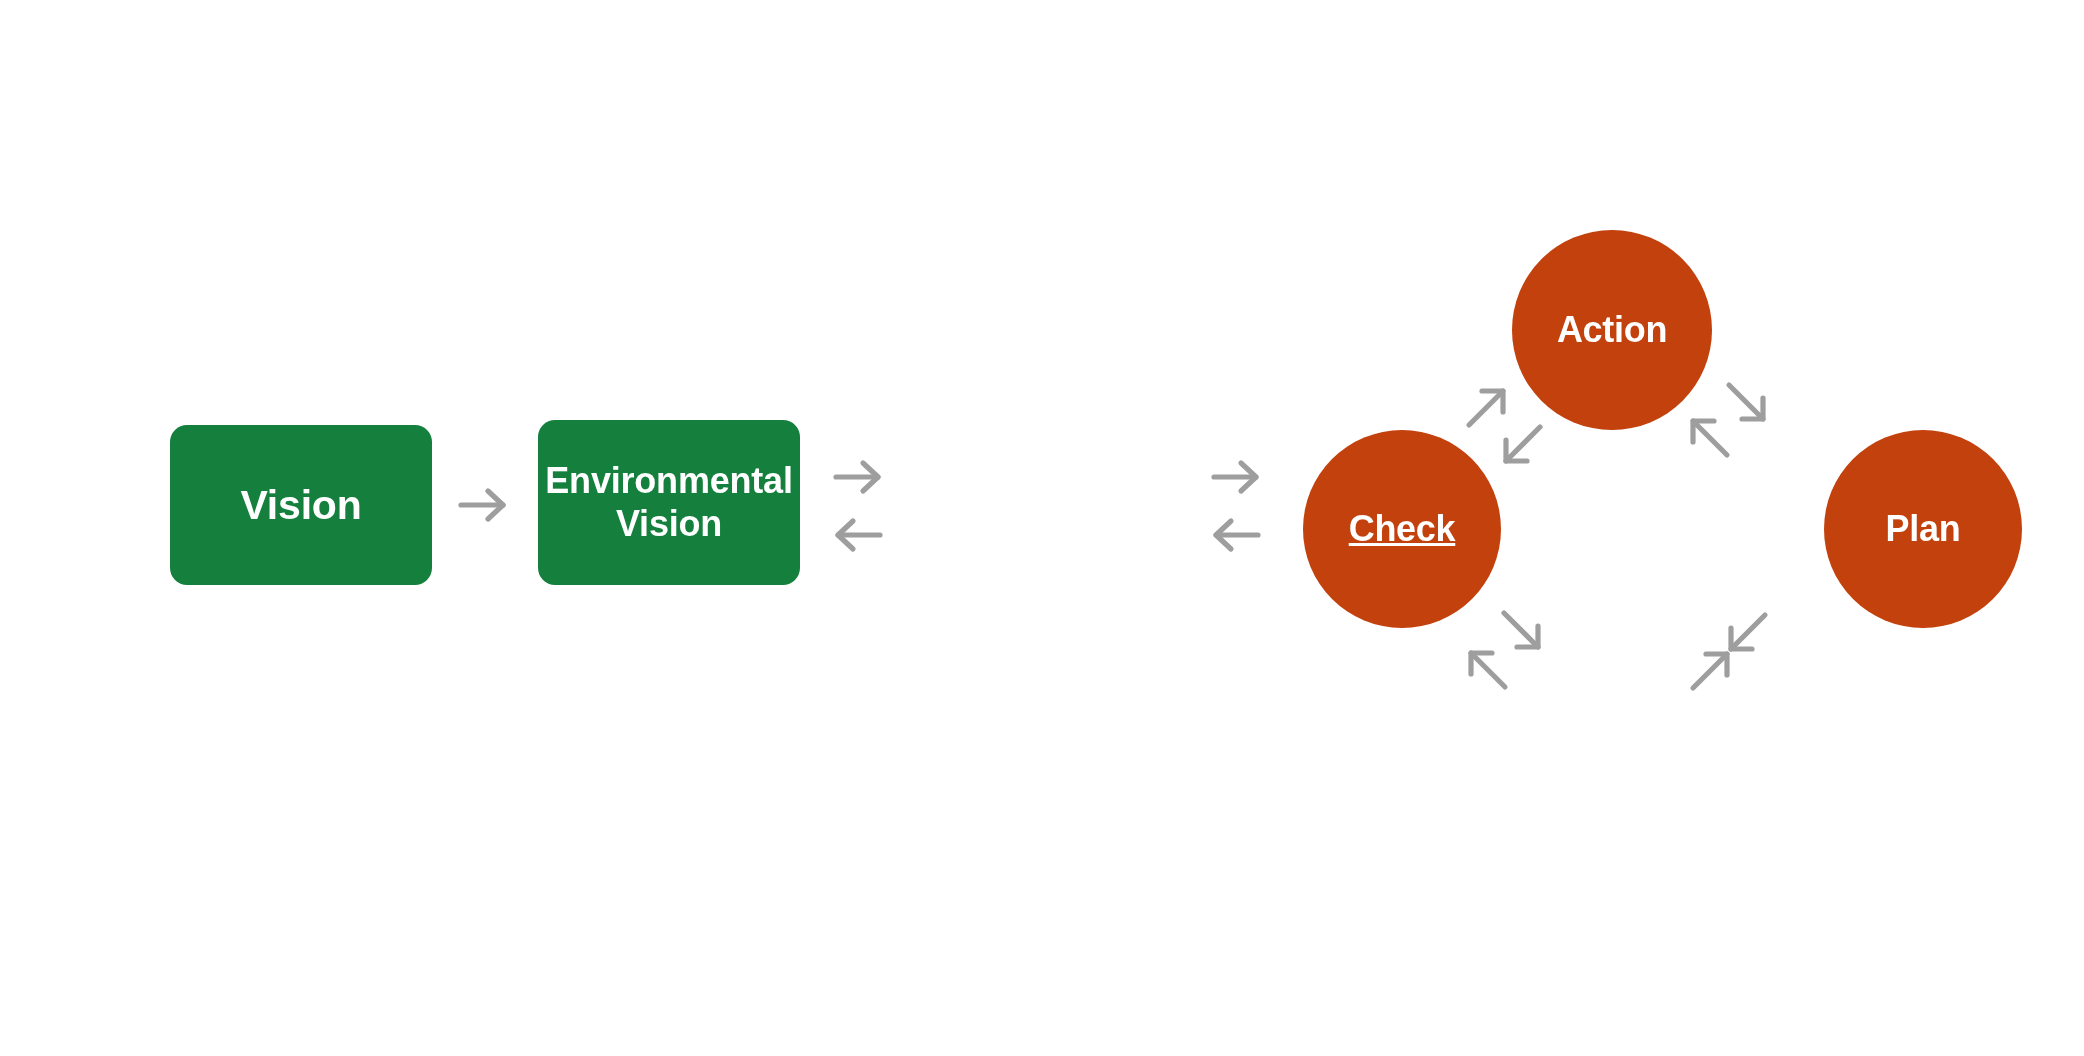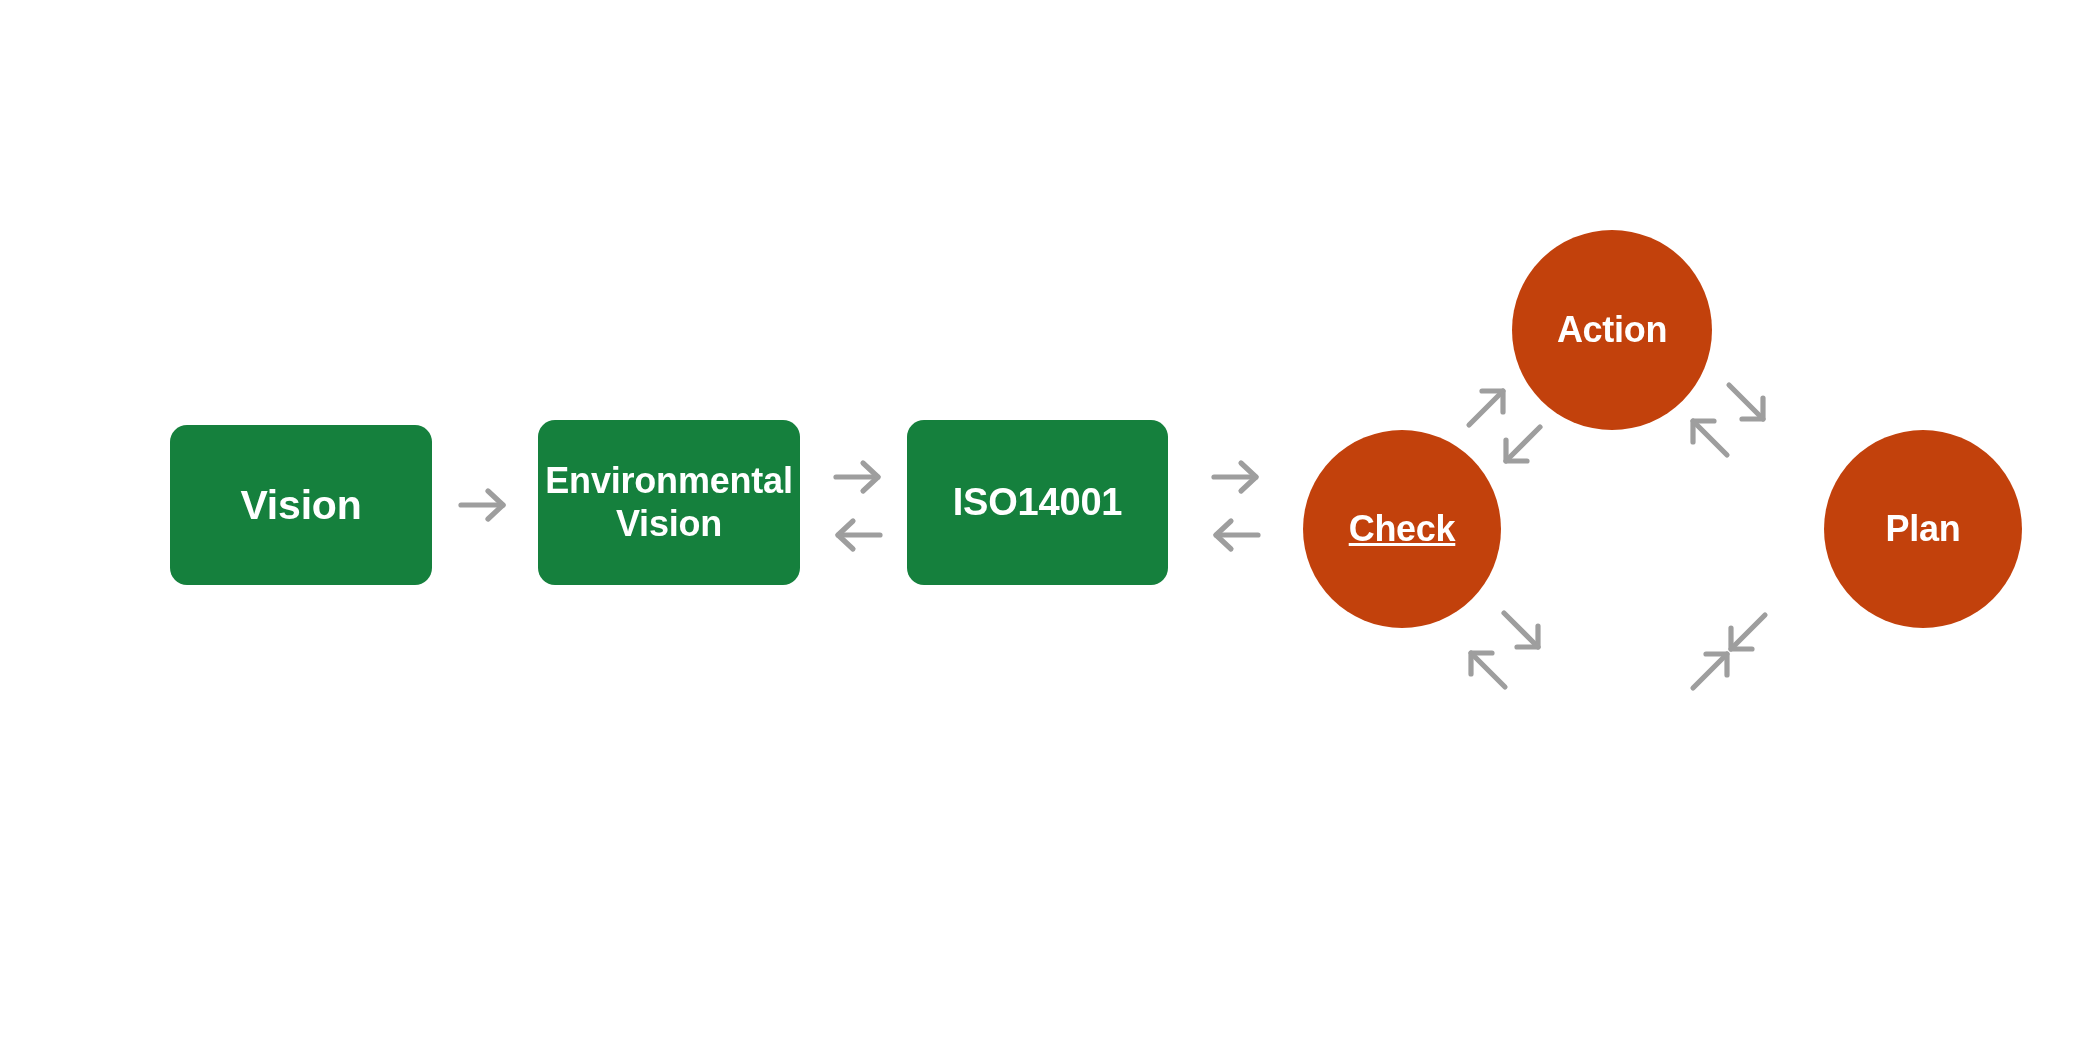--- a/index.html
+++ b/index.html
@@ -110,23 +110,20 @@
     <span class="box-label">Vision</span>
   </div>
 
   <div class="box box-policy">
     <span>
       <span class="box-label">Environmental</span>
       <span class="box-label">Vision</span>
     </span>
   </div>
 
-  <div class="box box-iso">
-    <span class="box-label">ISO14001</span>
-  </div>
 
   <div class="arrow arr-vision-policy">
     <span>
       <svg width="56" height="54" viewBox="0 0 56 54" fill="none" stroke="currentColor" stroke-width="5.2" stroke-linecap="round" stroke-linejoin="round">
         <line x1="6" y1="27" x2="48" y2="27"></line>
         <polyline points="33,13 48,27 33,41"></polyline>
       </svg>
     </span>
   </div>
 

